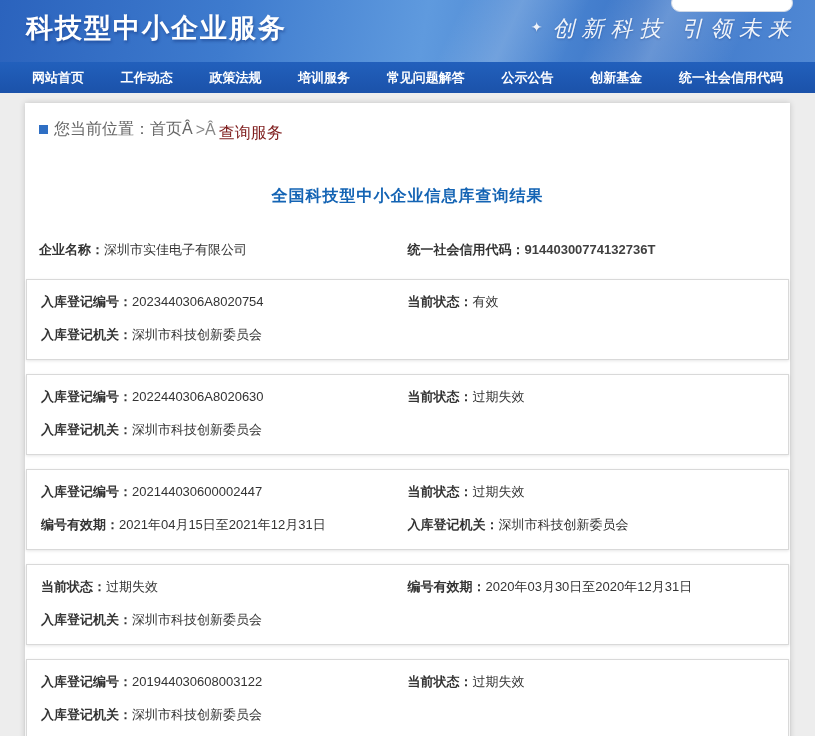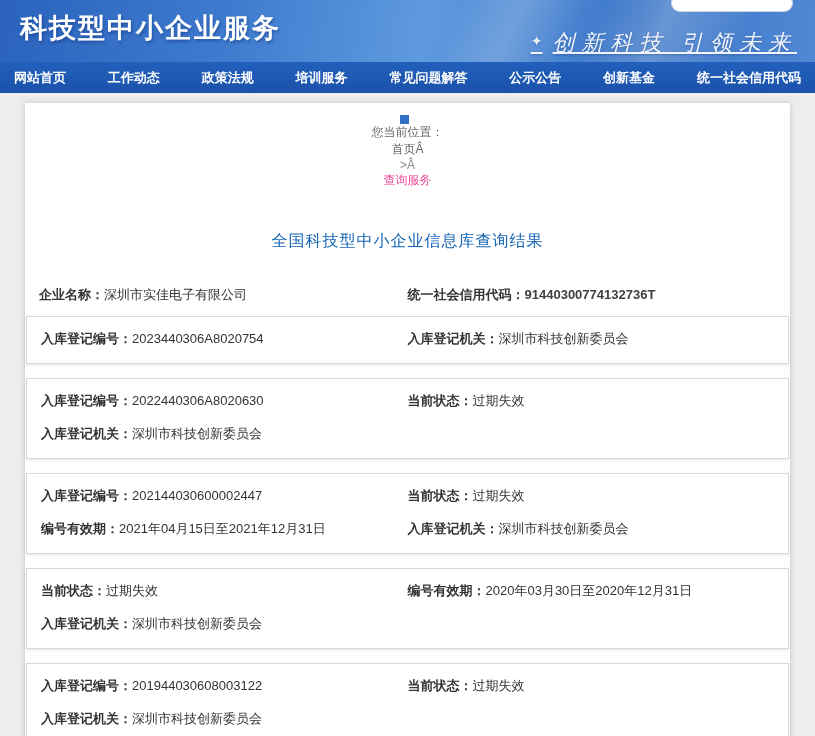--- a/index.html
+++ b/index.html
@@ -19,34 +19,33 @@
   }
   .header::before {
     content:"";
     position:absolute; inset:0;
     background:
       linear-gradient(115deg, rgba(255,255,255,0) 55%, rgba(255,255,255,0.18) 62%, rgba(255,255,255,0) 70%),
       linear-gradient(115deg, rgba(255,255,255,0) 72%, rgba(255,255,255,0.22) 80%, rgba(255,255,255,0) 90%);
     pointer-events:none;
   }
   .site-title {
-    position:absolute; left:20px; top:10px;
+    position:absolute; left:26px; top:10px;
     font-size:27px; font-weight:bold; color:#ffffff;
     letter-spacing:2px;
     text-shadow:1px 2px 3px rgba(10,40,110,0.45);
   }
   .slogan {
-    position:absolute; right:18px; top:28px;
+    position:absolute; right:18px; top:14px;
     font-family:"Liberation Serif","DejaVu Serif",serif;
     font-style:italic;
     font-size:22px; color:rgba(255,255,255,0.92);
     letter-spacing:7px;
     text-shadow:0 1px 2px rgba(20,50,120,0.35);
     white-space:nowrap;
-    text-decoration:underline;
   }
   .slogan .sparkle-icon {
     font-style:normal; font-size:14px; letter-spacing:0;
     margin-right:10px; color:rgba(255,255,255,0.9);
     vertical-align:4px;
   }
   .header-search {
     position:absolute; top:-6px; right:22px;
     width:122px; height:18px;
     background:#ffffff;
@@ -57,21 +56,21 @@
     outline:none;
   }
 
   
   .nav {
     height:31px;
     background:linear-gradient(180deg,#2260bc 0%,#1b52aa 100%);
     display:flex;
     align-items:center;
     justify-content:space-between;
-    padding:0 10px;
+    padding:0 28px;
   }
   .nav-item {
     color:#ffffff;
     font-size:13px;
     font-weight:bold;
     white-space:nowrap;
     cursor:pointer;
     padding:0 4px;
   }
 
@@ -80,50 +79,49 @@
   .panel {
     background:#ffffff;
     box-shadow:0 0 6px rgba(0,0,0,0.18);
     min-height:640px;
     padding:8px 0 20px;
   }
 
   
   .breadcrumb {
     display:flex; align-items:center;
-    font-size:12px; color:#666;
+    font-size:16px; color:#666;
     padding:4px 14px 0;
-    flex-direction:column;
   }
   .crumb-square {
     width:9px; height:9px;
     background:#2f6fc4;
     margin-right:6px;
     display:inline-block;
   }
   .breadcrumb .sep { margin:0 3px; color:#888; }
-  .breadcrumb .crumb-link { color:#ec4899; text-decoration:none; cursor:pointer; }
+  .breadcrumb .crumb-link { color:#7f1d1d; text-decoration:none; cursor:pointer;margin-top:8px; }
 
   
   .result-title {
     text-align:center;
     color:#1464b4;
     font-size:16px;
-    font-weight:normal;
+    font-weight:bold;
     margin:42px 0 34px;
     letter-spacing:1px;
   }
 
   
   .company-row {
     display:grid;
     grid-template-columns:1fr 1fr;
     font-size:13px;
     padding:0 14px;
-    margin-bottom:12px;
+    margin-bottom:20px;
   }
   .company-row .label { font-weight:bold; color:#333; }
   .company-name-value { color:#333; }
   .credit-code-value { font-weight:bold; color:#404040; }
 
   
   .record-card {
     border:1px solid #d9d9d9;
     box-shadow:0 1px 3px rgba(0,0,0,0.10);
     background:#fff;
@@ -177,20 +175,23 @@
       <div class="field">
         <span class="label">统一社会信用代码：</span><span class="credit-code-value">91440300774132736T</span>
       </div>
     </div>
 
     <div class="record-card">
       <div class="field">
         <span class="label">入库登记编号：</span><span>2023440306A8020754</span>
       </div>
       <div class="field">
+        <span class="label">当前状态：</span><span>有效</span>
+      </div>
+      <div class="field">
         <span class="label">入库登记机关：</span><span>深圳市科技创新委员会</span>
       </div>
     </div>
 
     <div class="record-card">
       <div class="field">
         <span class="label">入库登记编号：</span><span>2022440306A8020630</span>
       </div>
       <div class="field">
         <span class="label">当前状态：</span><span>过期失效</span>

